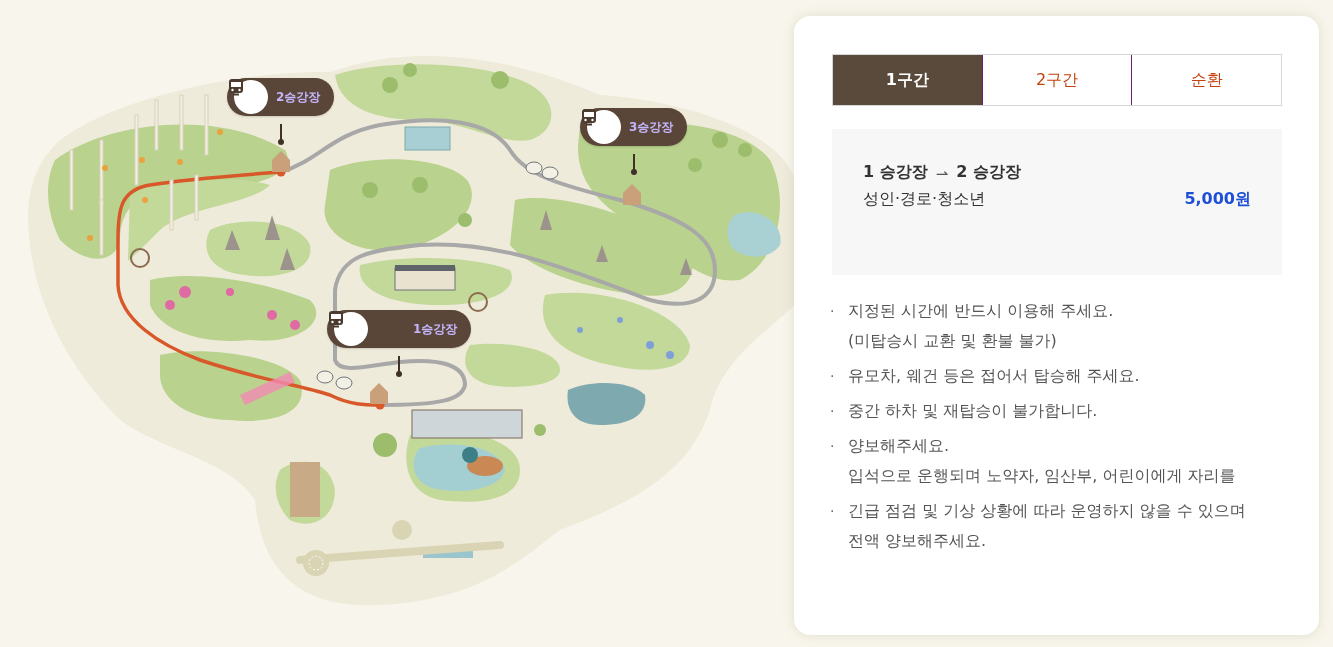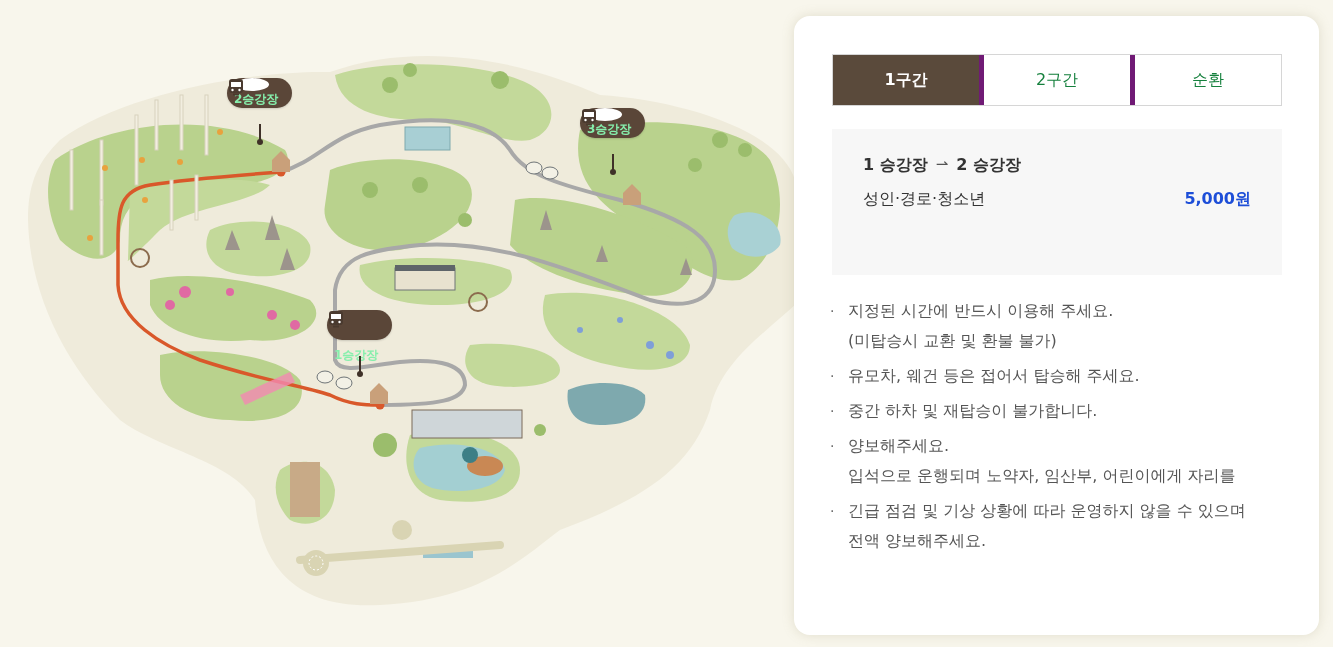--- a/index.html
+++ b/index.html
@@ -8,32 +8,31 @@
     background: #f8f6ec;
     font-family: "DejaVu Sans", "Liberation Sans", sans-serif;
     position: relative;
     color: #333;
   }
   .map-area { position: absolute; left: 0; top: 0; width: 800px; height: 647px; }
   .map-area svg { position: absolute; left: 0; top: 0; }
 
   .station-label {
     position: absolute;
-    height: 30px;
+    height: 38px;
     border-radius: 23px;
     background: #5a4638;
     display: flex;
     align-items: center;
     padding: 0 14px 0 7px;
-    color: #86efac;
+    color: #c4b5fd;
     font-size: 12px;
     font-weight: bold;
     cursor: pointer;
     box-shadow: 0 1px 2px rgba(0,0,0,0.15);
-    flex-direction: column;
   }
   .station-label .train-circle {
     width: 34px; height: 34px; border-radius: 50%;
     background: #fff; display: flex; align-items: center; justify-content: center;
     margin-right: 8px;
   }
   .station-label .pin {
     position: absolute; left: 50%; width: 2px; height: 18px;
     background: #3f3128; top: 46px; margin-left: -1px;
   }
@@ -46,31 +45,31 @@
     position: absolute; left: 794px; top: 16px; width: 525px; height: 619px;
     background: #fff; border-radius: 16px;
     box-shadow: 0 0 12px rgba(160,150,110,0.25);
   }
   .tabs {
     position: absolute; left: 38px; top: 38px; width: 450px; height: 52px;
     display: flex; border: 1px solid #d6d6d6;
   }
   .tab {
     flex: 1; display: flex; align-items: center; justify-content: center;
-    font-size: 16px; color: #15803d; background: #fff; cursor: pointer;
-    border-left: 5px solid #701a75;
+    font-size: 16px; color: #c2410c; background: #fff; cursor: pointer;
+    border-left: 1px solid #701a75;
   }
   .tab:first-child { border-left: none; }
   .tab.active { background: #5a4a3b; color: #fff; font-weight: bold; }
 
   .fare-box {
     position: absolute; left: 38px; top: 113px; width: 450px; height: 146px;
     background: #f7f7f7; padding: 26px 31px 0 31px;
   }
-  .fare-route { font-size: 16px; font-weight: bold; color: #333; height: 28px; display: flex; align-items: flex-start; gap: 8px; }
+  .fare-route { font-size: 16px; font-weight: bold; color: #333; height: 28px; display: flex; align-items: flex-end; gap: 8px; }
   .fare-route .arrow { font-weight: normal; color: #555; font-size: 15px; }
   .fare-row { display: flex; justify-content: space-between; align-items: center; height: 33px; font-size: 16px; color: #333; text-align: center; }
   .fare-row .price { font-weight: bold; color: #1d4ed8; }
 
   .notices {
     position: absolute; left: 32px; top: 280px; width: 460px;
     list-style: none;
   }
   .notice {
     position: relative; padding-left: 22px; font-size: 16px; color: #555;

